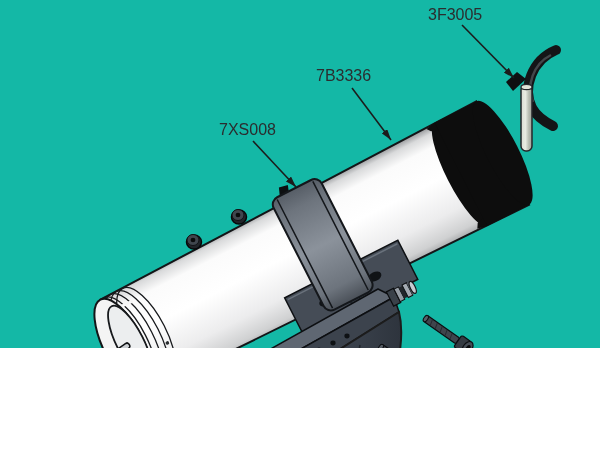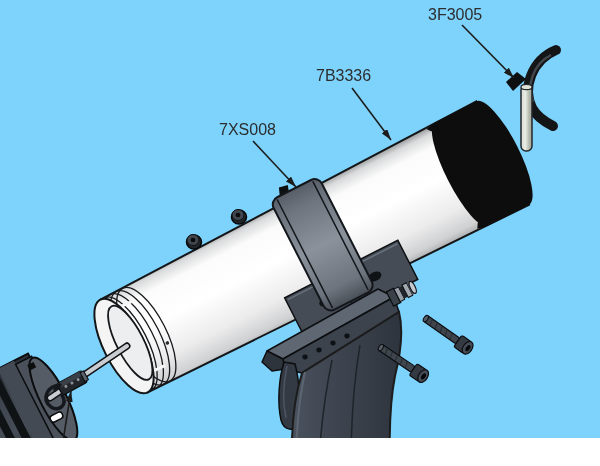--- a/index.html
+++ b/index.html
@@ -1,16 +1,16 @@
 <!DOCTYPE html>
 <html><head>
 <meta charset="utf-8">
 <style>
   html,body{margin:0;padding:0;background:#ffffff;}
-  .canvas{position:relative;width:600px;height:438px;background:#7dd3fc;overflow:hidden;
+  .canvas{position:relative;width:600px;height:348px;background:#14b8a6;overflow:hidden;
           font-family:"Liberation Sans",sans-serif;}
   svg{display:block;}
   .plabel{font:16px "Liberation Sans",sans-serif;fill:#2b2d2f;}
   .leader{fill:none;stroke:#1c1c1c;stroke-width:1.6;}
   .outline{stroke:#131517;stroke-width:2;}
 </style>
 </head>
 <body>
 
 <div class="canvas">

